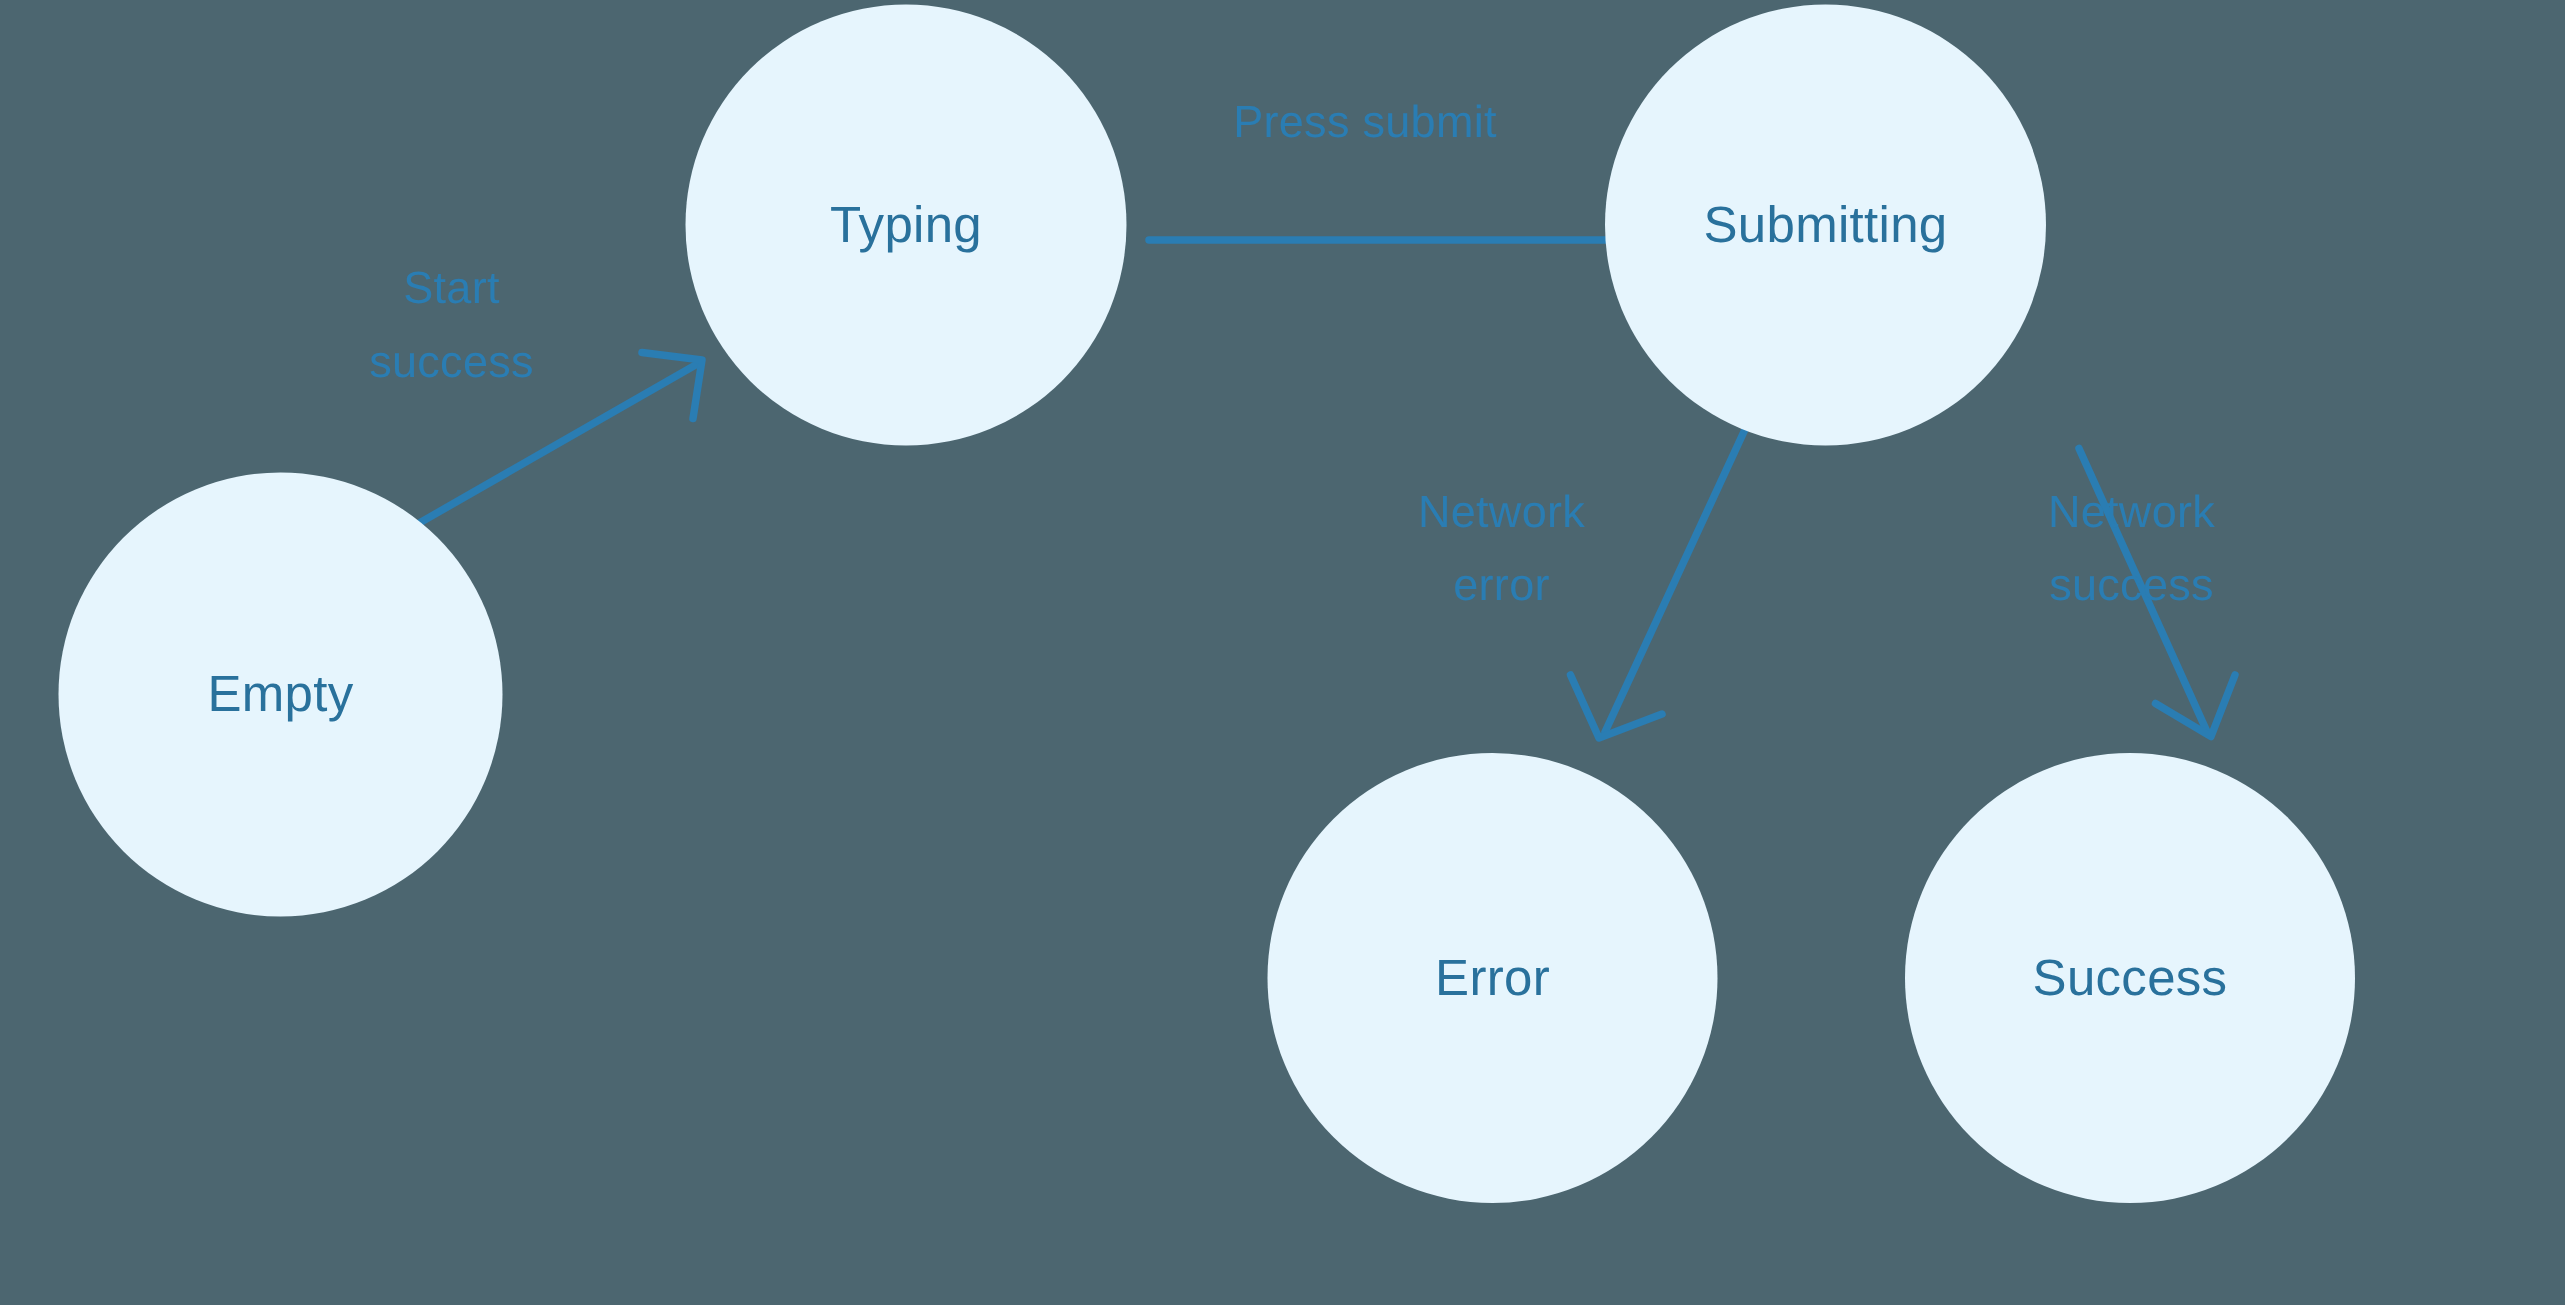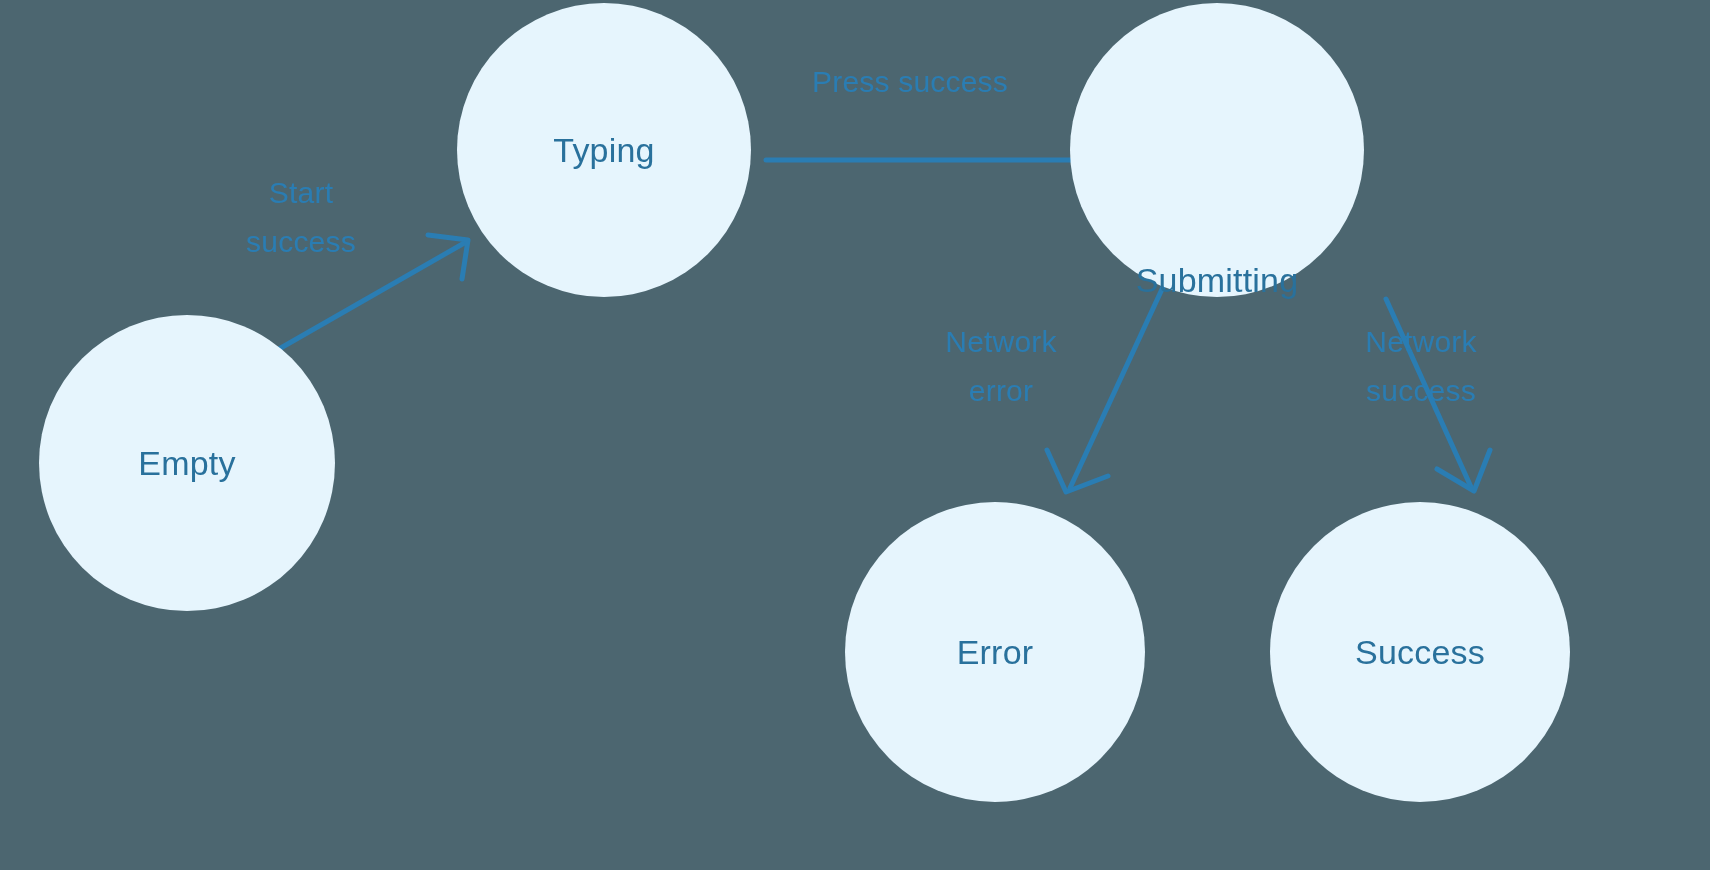--- a/index.html
+++ b/index.html
@@ -86,36 +86,36 @@
   </svg>
 
   <div class="node" style="left:11px; top:315px; width:296px; height:296px;margin-left:28px;">
     <span class="node-label">Empty</span>
   </div>
 
   <div class="node" style="left:457px; top:3px; width:294px; height:294px;">
     <span class="node-label">Typing</span>
   </div>
 
-  <div class="node" style="left:1070px; top:3px; width:294px; height:294px;align-items:flex-end;">
+  <div class="node" style="left:1070px; top:3px; width:294px; height:294px;">
     <span class="node-label">Submitting</span>
   </div>
 
   <div class="node" style="left:845px; top:502px; width:300px; height:300px;">
     <span class="node-label">Error</span>
   </div>
 
   <div class="node" style="left:1270px; top:502px; width:300px; height:300px;">
     <span class="node-label">Success</span>
   </div>
 
   <div class="edge-label" style="left:215px; top:169px; width:172px;">Start
 success</div>
 
-  <div class="edge-label" style="left:770px; top:58px; width:280px;">Press success</div>
+  <div class="edge-label" style="left:770px; top:58px; width:280px;">Press submit</div>
 
   <div class="edge-label" style="left:898px; top:318px; width:206px;">Network
 error</div>
 
   <div class="edge-label" style="left:1318px; top:318px; width:206px;">Network
 success</div>
 
 </div>
 
 </body></html>

